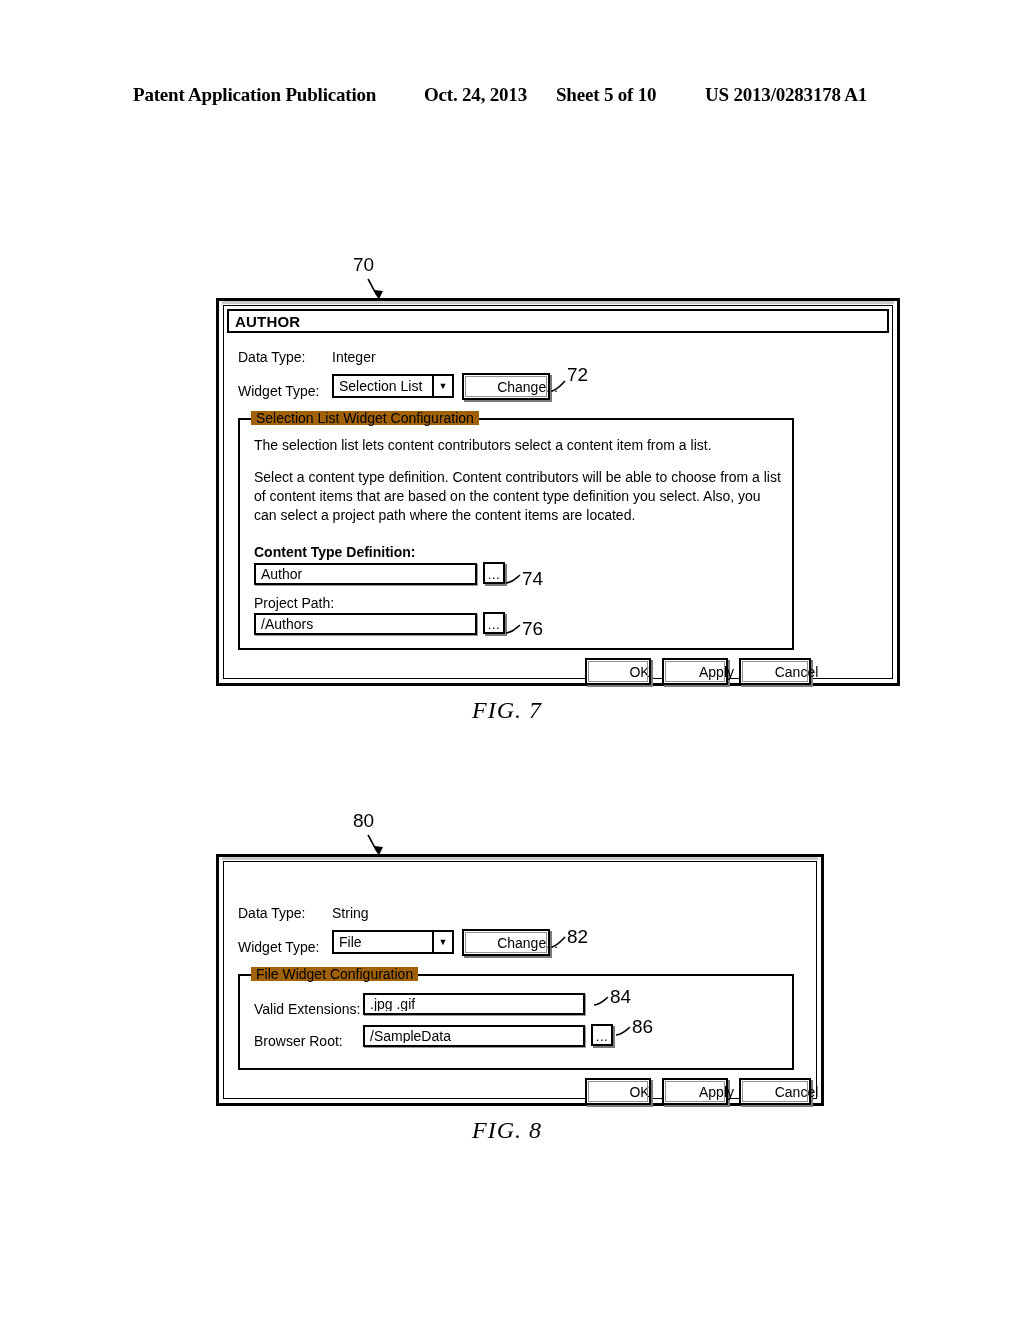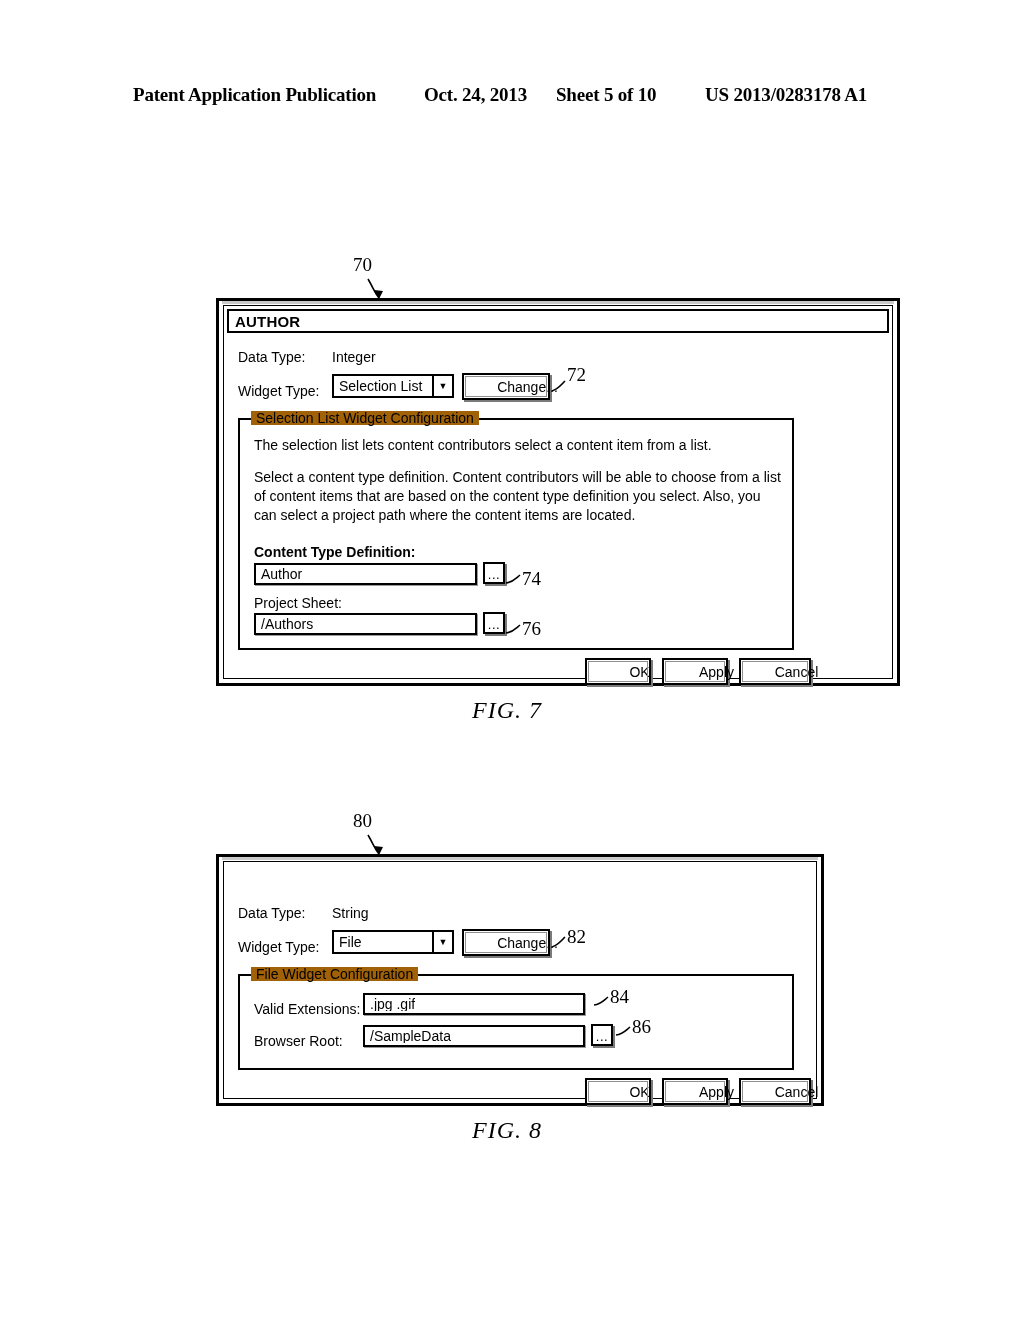--- a/index.html
+++ b/index.html
@@ -33,21 +33,21 @@
   .ph-date  { position: absolute; left: 424px; top: 0; }
   .ph-sheet { position: absolute; left: 556px; top: 0; }
   .ph-num   { position: absolute; left: 705px; top: 0; }
 
   
   .figure { position: absolute; }
 
   
   .refnum {
     position: absolute;
-    font-family: Liberation Serif, serif;
+    font-family: Liberation Sans, sans-serif;
     font-size: 19px;
     font-weight: normal;
     color: #000;
     white-space: nowrap;
   }
   .fig-caption {
     position: absolute;
     font-family: "Liberation Serif", serif;
     font-style: italic;
     font-size: 24px;
@@ -286,21 +286,21 @@
 
             <div class="lbl lbl-b" style="left:14px; top:125px;">Content  Type  Definition:</div>
 
             <div class="field" style="left:14px; top:143px; width:223px;">
               <span class="field-text">Author</span>
             </div>
             <div class="browse" style="left:243px; top:142px;">
               <span>...</span>
             </div>
 
-            <div class="lbl" style="left:14px; top:176px;">Project Sheet:</div>
+            <div class="lbl" style="left:14px; top:176px;">Project Path:</div>
 
             <div class="field" style="left:14px; top:193px; width:223px;">
               <span class="field-text">/Authors</span>
             </div>
             <div class="browse" style="left:243px; top:192px;">
               <span>...</span>
             </div>
 
           </div>
         </div>

